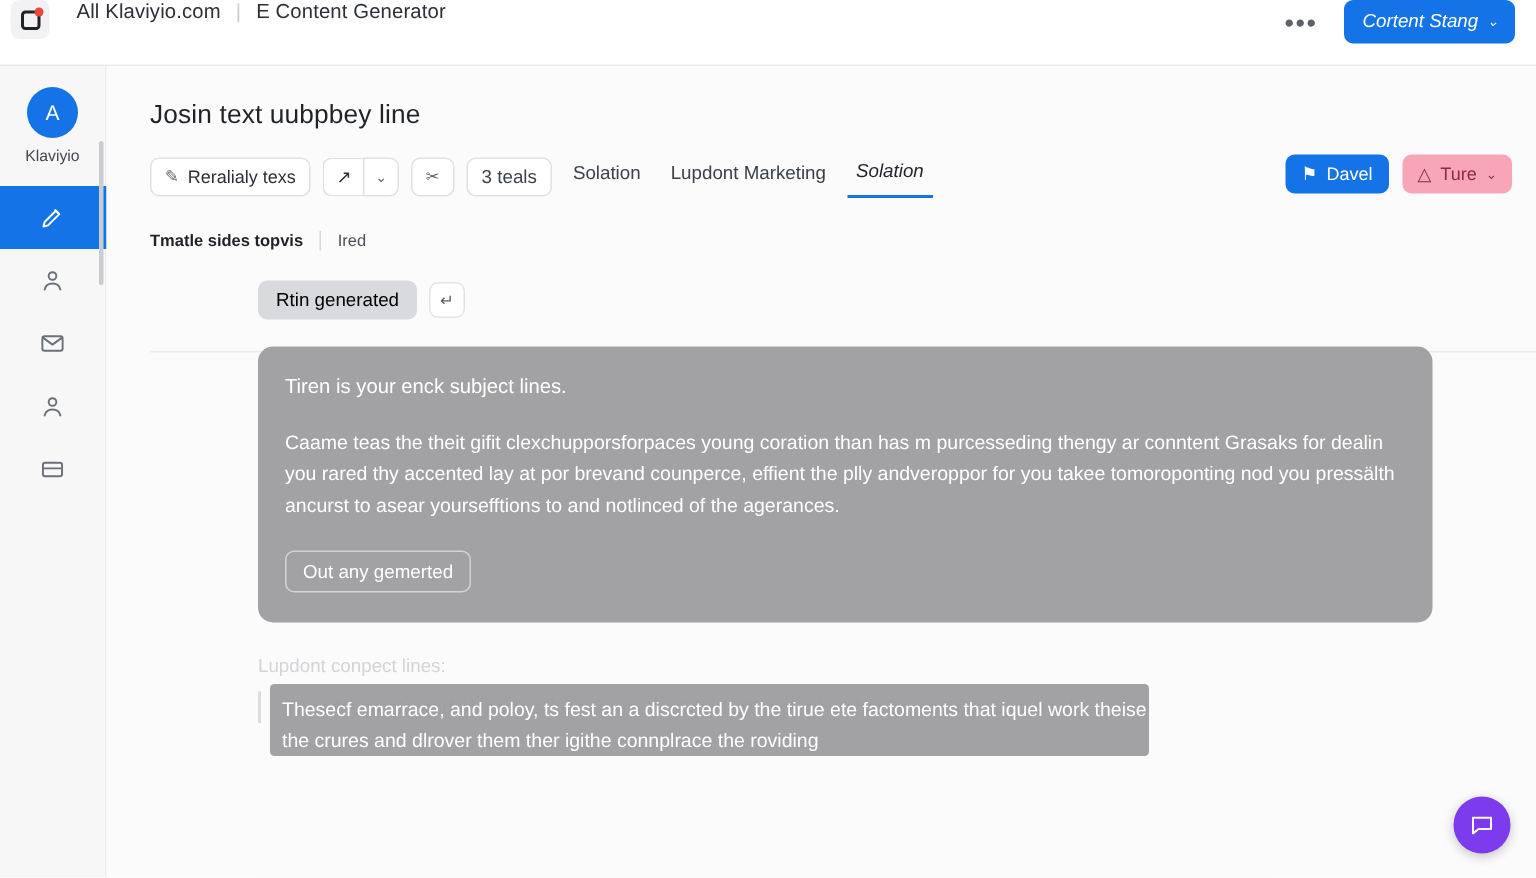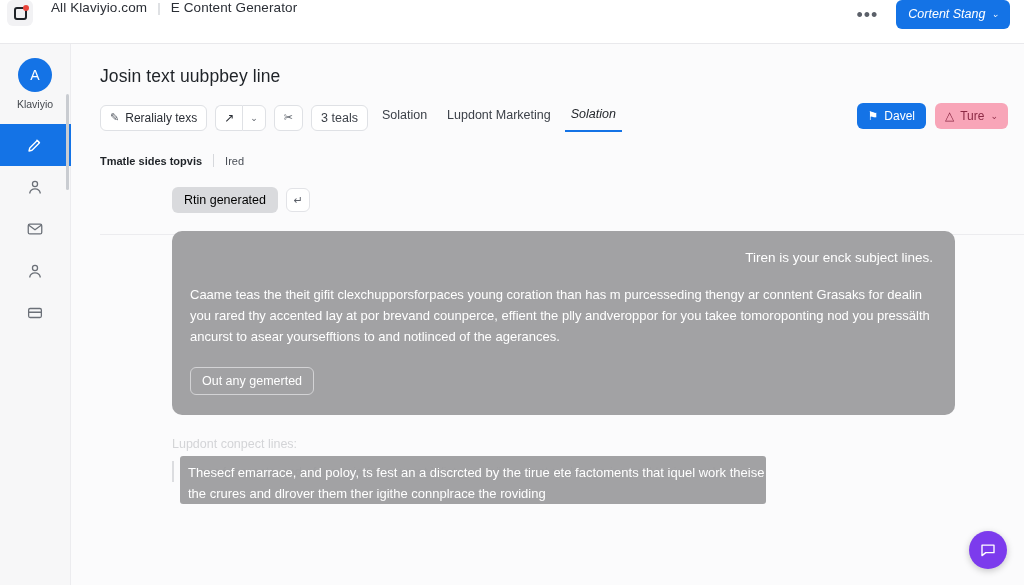--- a/index.html
+++ b/index.html
@@ -190,21 +190,21 @@
 
   .answer-card {
     margin: 18px 0 0 72px;
     width: 783px;
     background: #a2a2a4;
     border-radius: 10px;
     padding: 19px 22px 20px 18px;
     color: #ffffff;
   }
   .answer-card h4 {
-    margin: 0 0 19px 0; font-size: 13.5px; font-weight: normal; color: #ffffff; text-align: right;
+    margin: 0 0 19px 0; font-size: 13.5px; font-weight: normal; color: #ffffff;
   }
   .answer-card p {
     margin: 0; font-size: 13px; line-height: 21px; color: #ffffff;
   }
   .answer-btn {
     margin-top: 20px; display: inline-block;
     border: 1px solid #d3d3d5; border-radius: 6px;
     padding: 6px 11px; font-size: 12.5px; color: #ffffff;
   }
 

